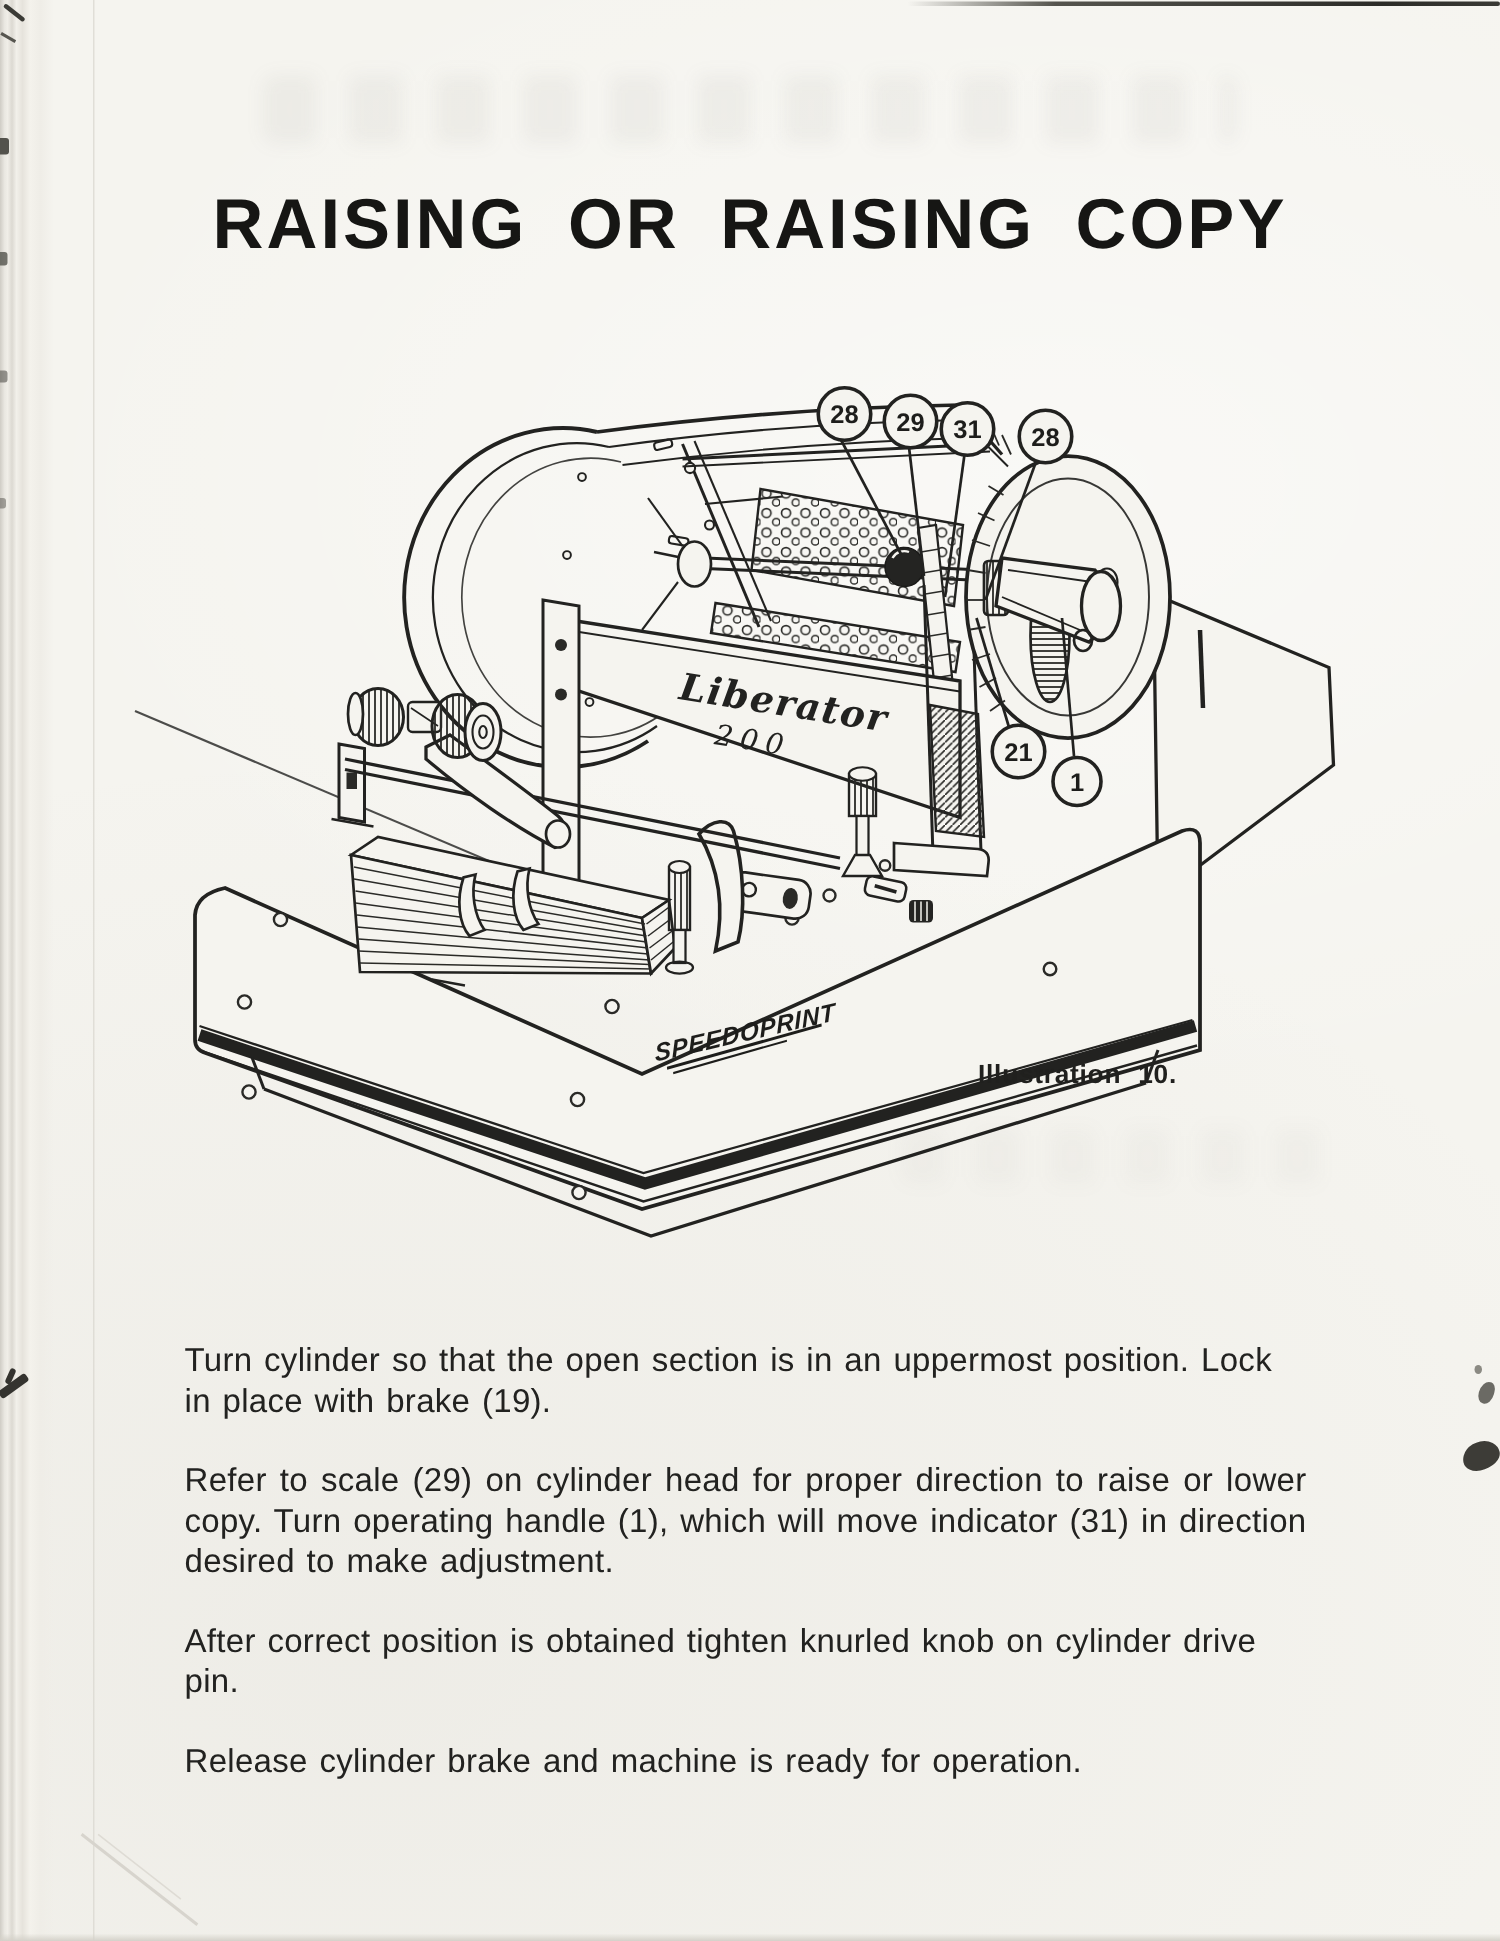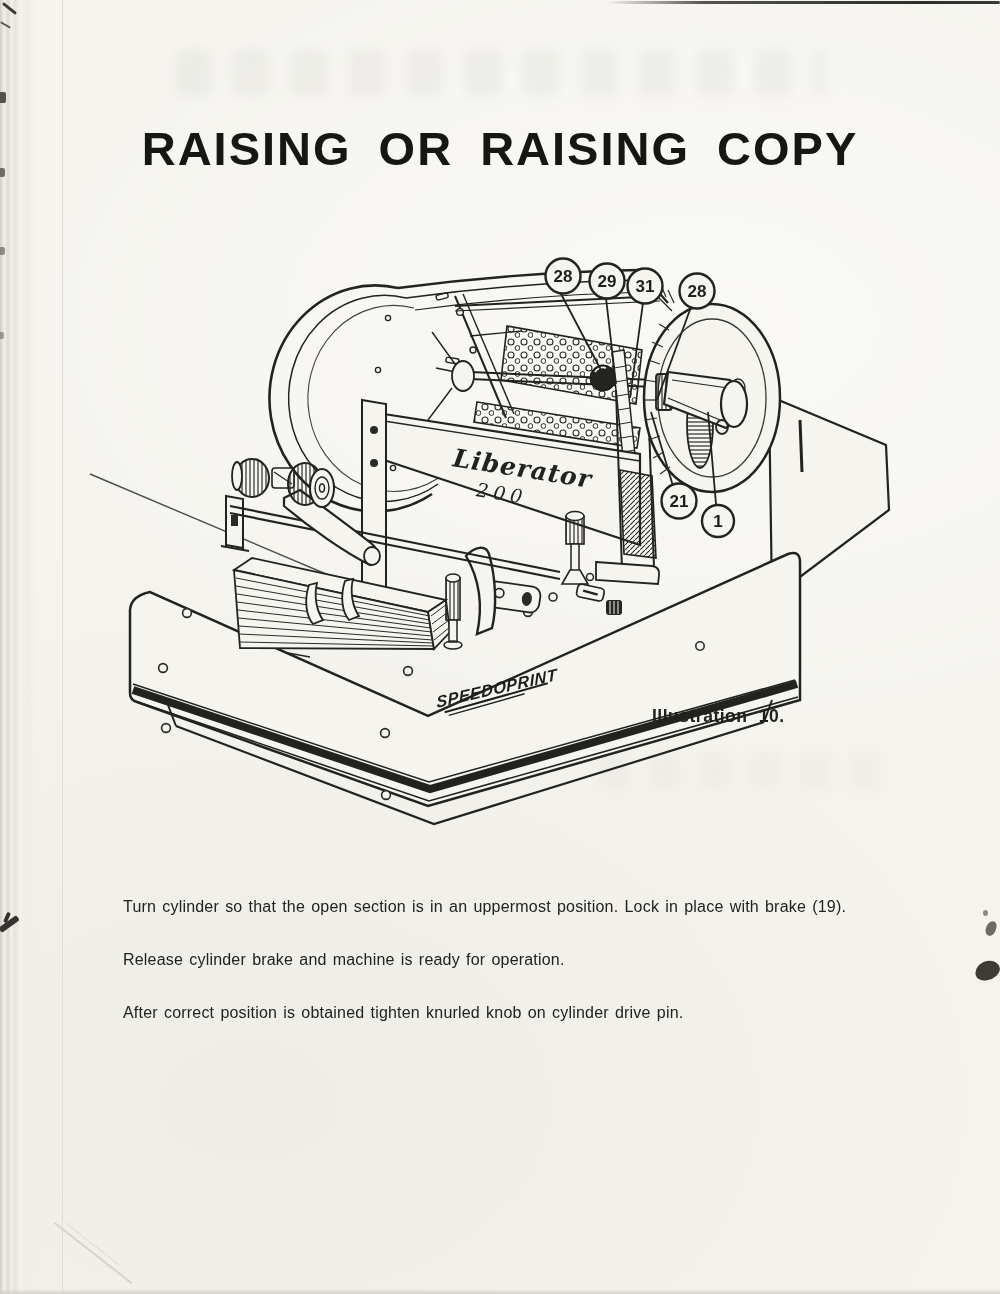--- a/index.html
+++ b/index.html
@@ -39,21 +39,21 @@
   .ghost.g2{left:600px;top:752px;width:290px;height:38px;border-radius:8px;opacity:.35;
     background:repeating-linear-gradient(90deg,rgba(130,127,120,.12) 0 30px,rgba(130,127,120,0) 30px 50px);}
   
   .title{
     position:absolute;left:60px;right:60px;top:118px;
     text-align:center;font-weight:bold;font-size:47px;line-height:61px;
     letter-spacing:2px;word-spacing:12px;color:#161614;
   }
   .body-text{position:absolute;left:123px;top:893px;width:760px;}
   .body-text p{
-    margin:0 12px 26px 0;font-size:16px;line-height:27px;letter-spacing:.2px;
+    margin:0 12px 26px 0;font-size:22px;line-height:27px;letter-spacing:.2px;
     word-spacing:1.5px;text-align:justify;color:#222220;
   }
   .body-text p.single{text-align:left;}
   .caption{
     position:absolute;left:652px;top:706px;font-size:17.5px;
     font-weight:bold;letter-spacing:.5px;word-spacing:6px;color:#20201e;
   }
   .page-number{position:absolute;left:35px;top:1306px;font-size:18px;font-weight:bold;word-spacing:6px;color:#20201e;}
   svg.illo{position:absolute;left:0;top:0;}
   svg.illo *{vector-effect:none;}
@@ -358,19 +358,20 @@
         <circle class="ln fillpaper" cx="718" cy="521" r="16" stroke-width="2.4"></circle>
         <text x="718" y="527">1</text>
       </g>
     </g>
   </svg>
 
   <div class="caption">Illustration 10.</div>
 
   <div class="body-text">
     <p class="single">Turn cylinder so that the open section is in an uppermost position.  Lock in place with brake (19).</p>
+    <p>Refer to scale (29) on cylinder head for proper direction to raise or lower copy.  Turn operating handle (1), which will move indicator (31) in direction desired to make adjustment.</p>
+    <p class="single">After correct position is obtained tighten knurled knob on cylinder drive pin.</p>
     <p class="single">Release cylinder brake and machine is ready for operation.</p>
-    <p class="single">After correct position is obtained tighten knurled knob on cylinder drive pin.</p>
   </div>
 
   <div class="page-number">Page 14</div>
 
 </div>
 
 </body></html>

